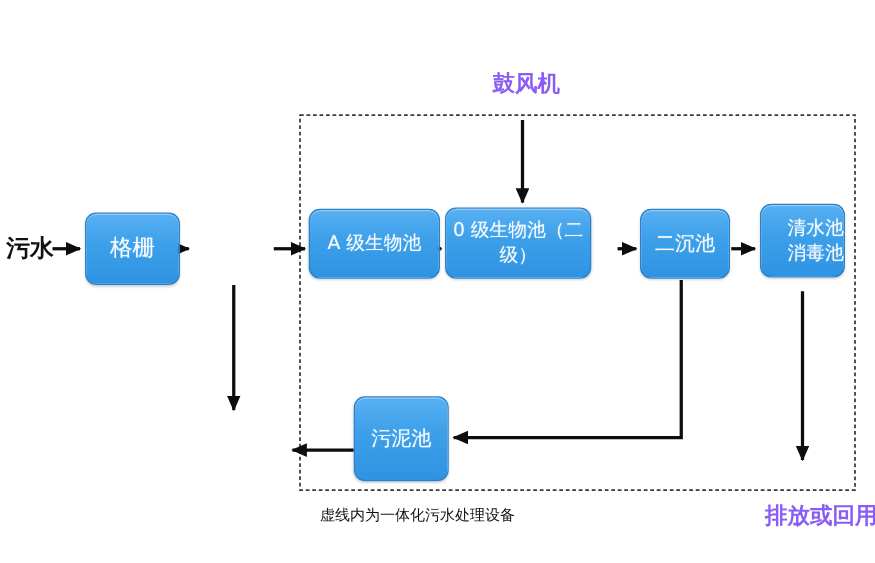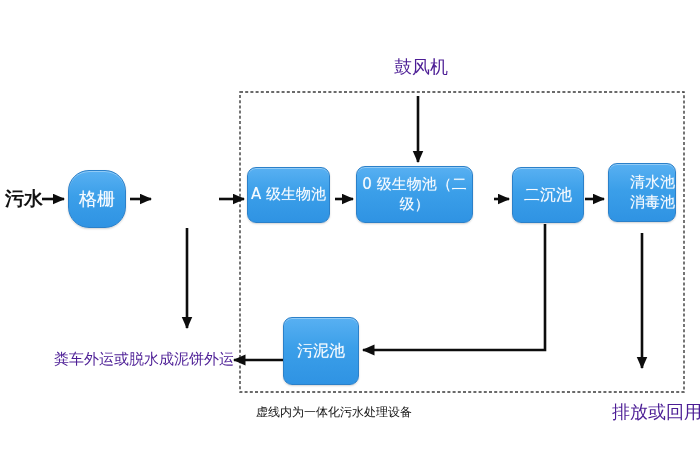--- a/index.html
+++ b/index.html
@@ -14,25 +14,25 @@
     border:1px solid #2b80c9;
     border-radius:9px;
     box-shadow: inset 0 1px 0 rgba(255,255,255,.35), 0 1px 2px rgba(0,0,0,.18);
     color:#f7fbff;
     display:flex;flex-direction:column;align-items:center;justify-content:center;
     text-align:center;line-height:1.3;
     text-shadow:0 0 1px rgba(255,255,255,.5);
     box-sizing:border-box;
   }
   .lbl{position:absolute;white-space:nowrap;}
-  .lbl.blue{color:#4c1d95;font-weight:normal;}
+  .lbl.blue{color:#8b5cf6;font-weight:bold;}
   .lbl.black{color:#111;}
-  #box-grid{left:68px;top:170px;width:58px;height:58px;font-size:18px;border-radius:21px;}
+  #box-grid{left:68px;top:170px;width:76px;height:58px;font-size:18px;}
   #box-regulating{left:155px;top:170px;width:63px;height:57px;font-size:16px;}
-  #box-a-bio{left:247px;top:167px;width:83px;height:56px;font-size:15px;}
+  #box-a-bio{left:247px;top:167px;width:105px;height:56px;font-size:15px;}
   #box-o-bio{left:356px;top:166px;width:117px;height:57px;font-size:15px;}
   #box-secondary{left:512px;top:167px;width:72px;height:56px;font-size:16px;align-items:center;}
   #box-clear{left:608px;top:163px;width:68px;height:59px;font-size:15px;align-items:flex-end;}
   #box-sludge{left:283px;top:317px;width:76px;height:68px;font-size:16px;}
   #lbl-influent{left:5px;top:186px;font-size:19px;font-weight:bold;font-family:Liberation Serif, serif;}
   #lbl-blower{left:394px;top:55px;font-size:18px;}
   #lbl-sludge-out{left:54px;top:350px;font-size:15px;}
   #lbl-caption{left:256px;top:404px;font-size:12px;font-weight:400;}
   #lbl-discharge{left:612px;top:400px;font-size:18px;}
 </style>
@@ -81,17 +81,16 @@
     <span>二沉池</span>
   </div>
   <div class="pool" id="box-clear">
     <span>清水池</span>
     <span>消毒池</span>
   </div>
   <div class="pool" id="box-sludge">
     <span>污泥池</span>
   </div>
 
-  <div class="lbl blue" id="lbl-sludge-out">粪车外运或脱水成泥饼外运</div>
   <div class="lbl black" id="lbl-caption">虚线内为一体化污水处理设备</div>
   <div class="lbl blue" id="lbl-discharge">排放或回用</div>
 
 </div>
 
 </body></html>

